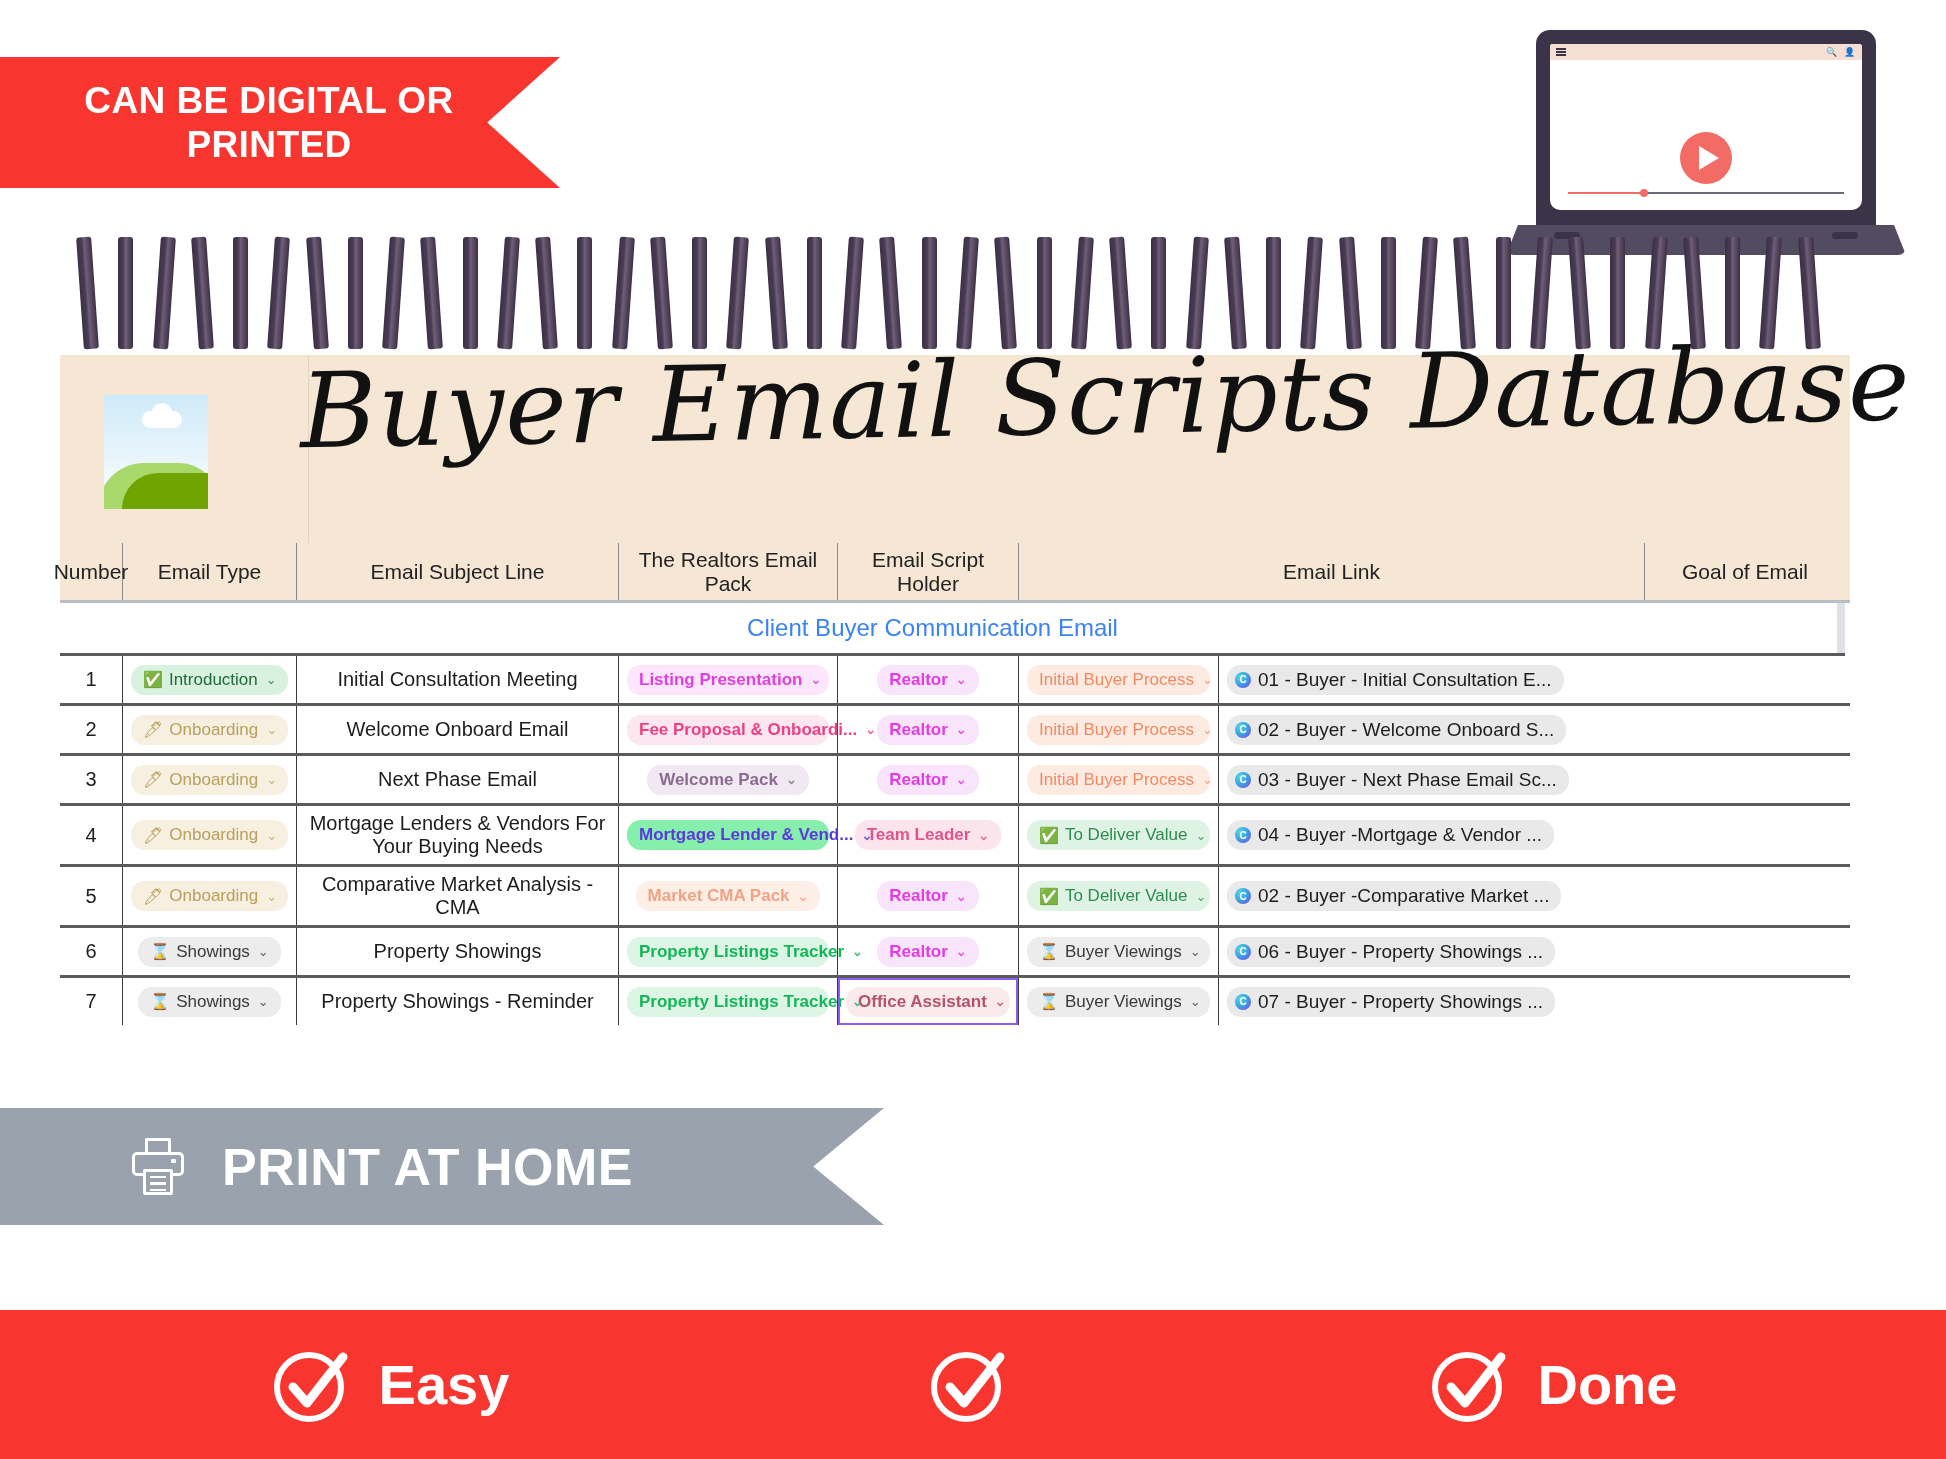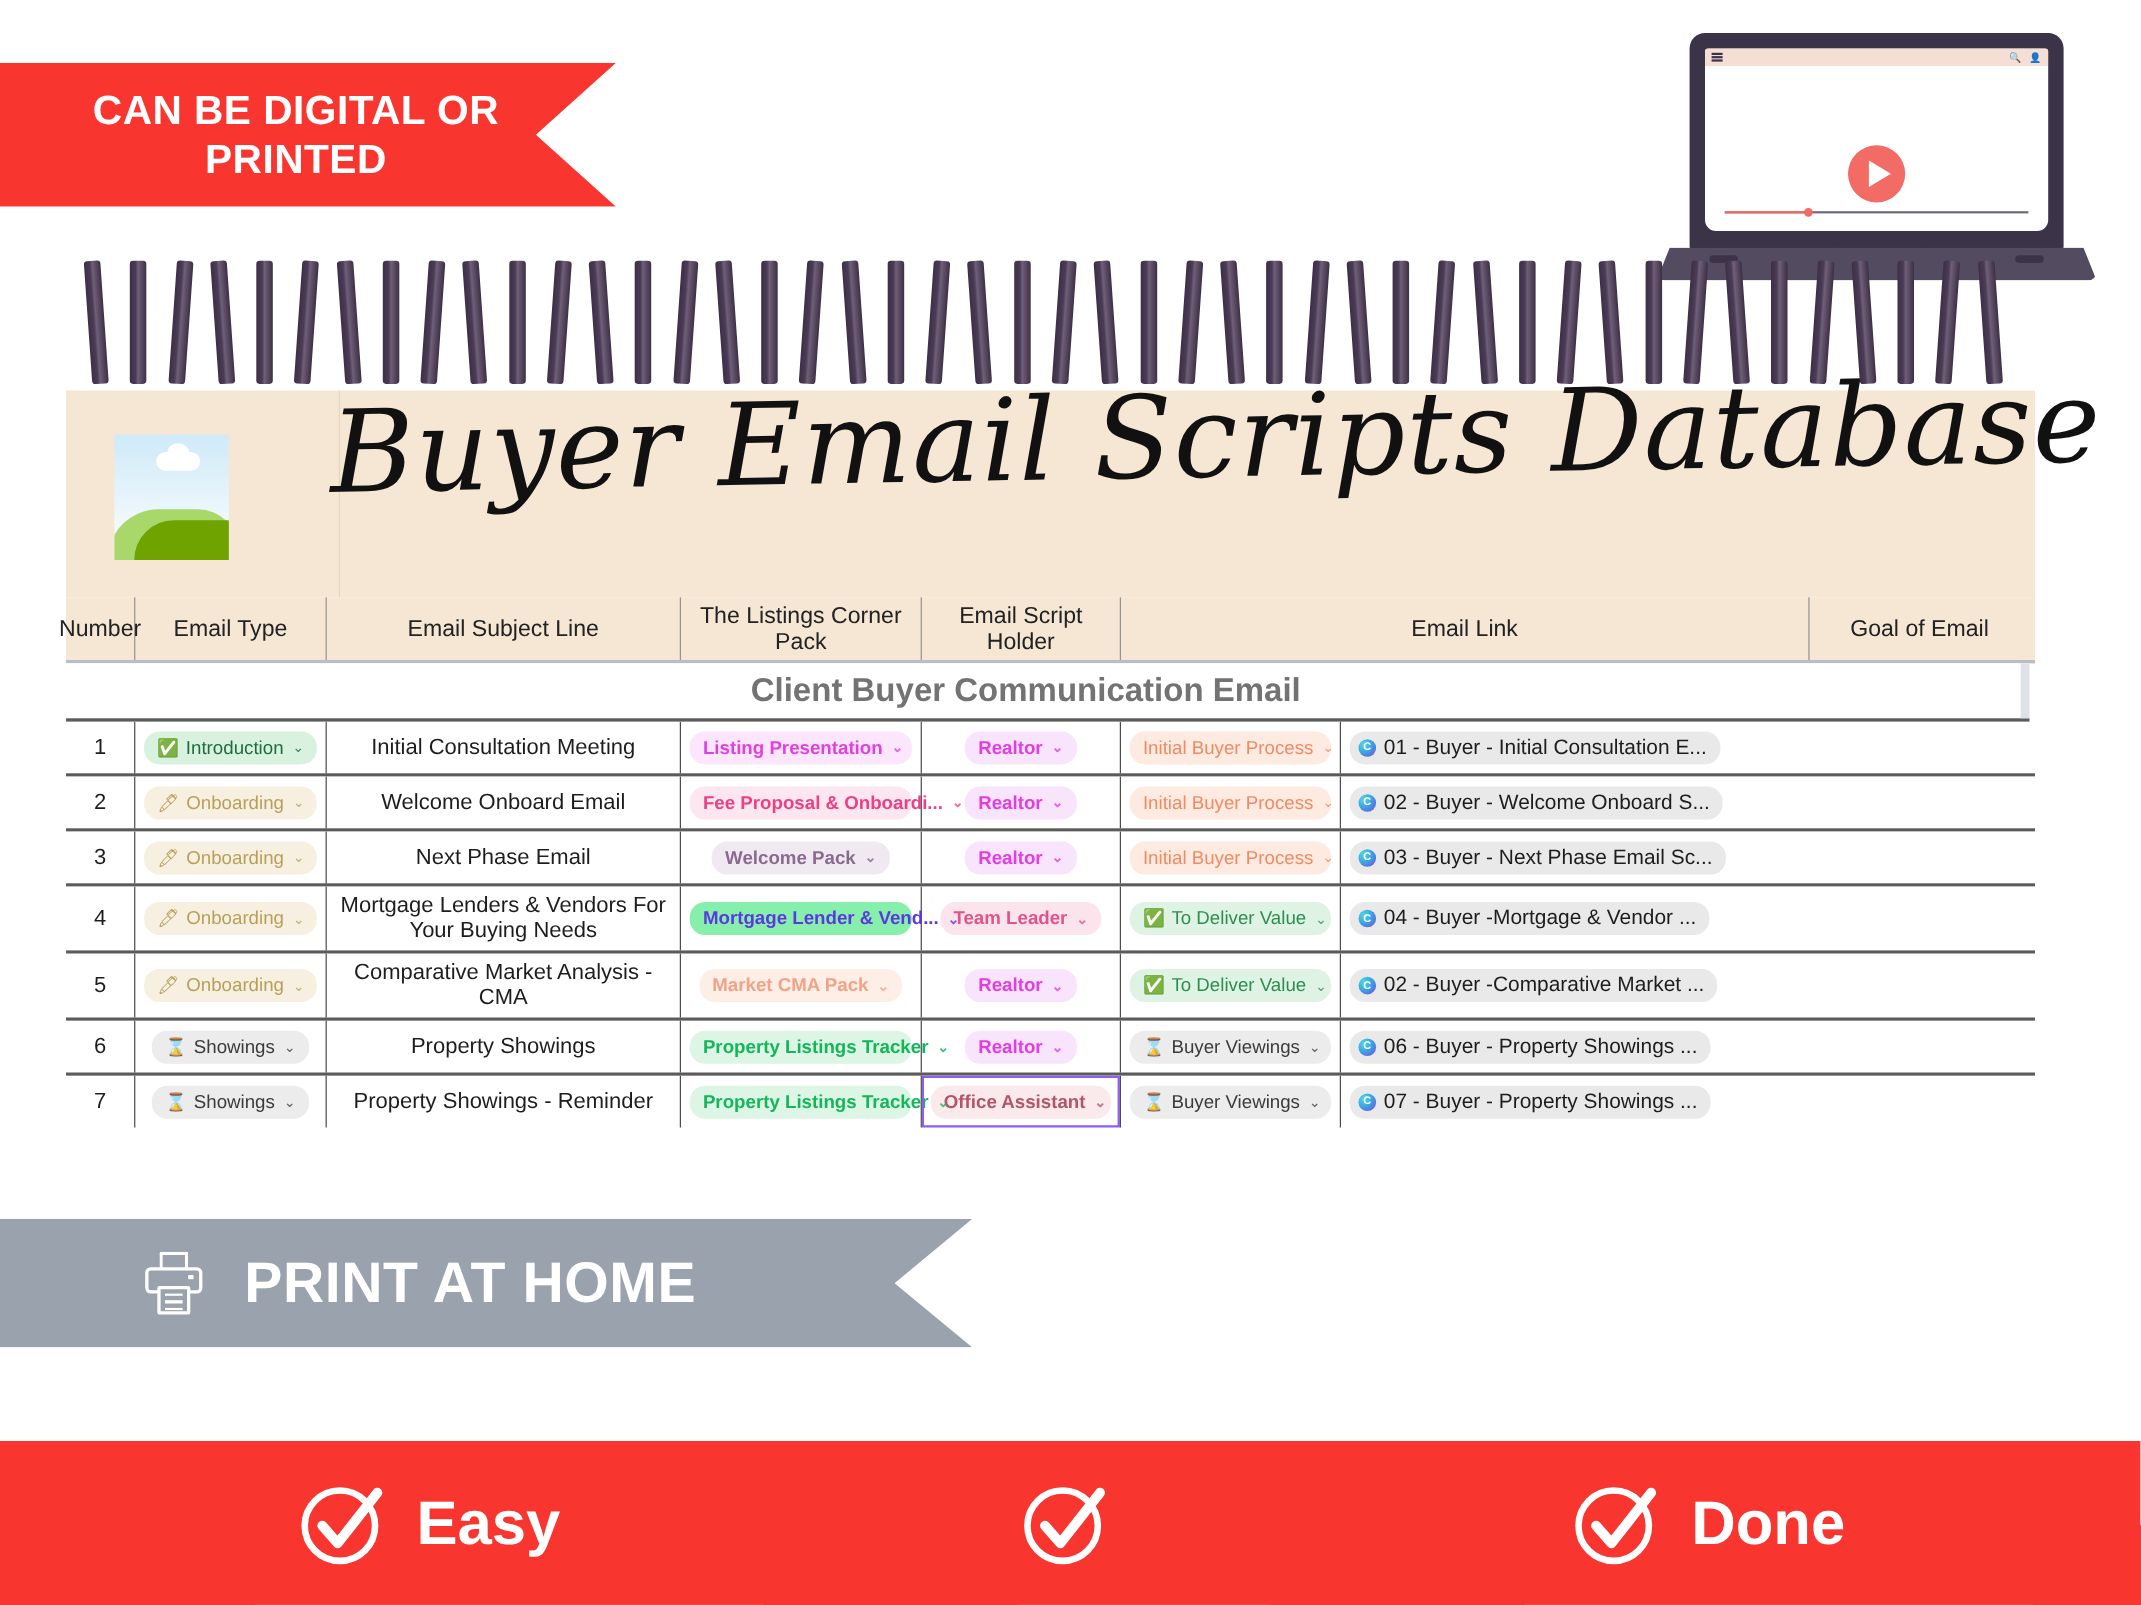--- a/index.html
+++ b/index.html
@@ -93,21 +93,21 @@
   .tbl-head .th {
     display:flex; align-items:center; justify-content:center;
     font-size: 21px; color:#222; border-right: 1px solid #8a8a8a; height: 100%;
     text-align:center; padding: 0 4px;
   }
   .tbl-head .th:last-child { border-right: none; }
   .section-row {
     height: 53px; background:#fff; display:flex; align-items:center; justify-content:center;
     border-bottom: 3px solid #5b5b5b; position: relative; width: 1785px;
   }
-  .section-row .lbl { font-size: 30px; font-weight: 700; color:#737373; margin-left: -40px;}
+  .section-row .lbl { font-size: 24px; font-weight: 400; color:#3b82f6; margin-left: -40px;}
   .tr { display:flex; border-bottom: 3px solid #5b5b5b; background:#fff; }
   .tr:last-child { border-bottom: none; }
   .td {
     display:flex; align-items:center; justify-content:center;
     border-right: 1px solid #3a3a3a; padding: 6px 8px; min-height: 47px;
     font-size: 20px; color: #1d1d1d; text-align:center;
   }
   .td:last-child { border-right: none; }
   .td.left { justify-content:flex-start; }
   .pill {
@@ -252,21 +252,21 @@
       <i style="left: 1645.22px; transform: rotate(0deg);"></i>
       <i style="left: 1683.48px; transform: rotate(4deg);"></i>
       <i style="left: 1721.74px; transform: rotate(-4deg);"></i>
     </div>
 
   <div class="tbl">
     <div class="tbl-head">
         <div class="th" style="width: 63px;">Number</div>
         <div class="th" style="width: 174px;">Email Type</div>
         <div class="th" style="width: 322px;">Email Subject Line</div>
-        <div class="th" style="width: 219px;">The Listings Corner Pack</div>
+        <div class="th" style="width: 219px;">The Realtors Email Pack</div>
         <div class="th" style="width: 181px;">Email Script Holder</div>
         <div class="th" style="width: 626px;">Email Link</div>
         <div class="th" style="width: 200px;">Goal of Email</div>
       </div>
     <div class="section-row">
       <span class="lbl">Client Buyer Communication Email</span>
       <span class="scroll-strip"></span>
     </div>
     <div id="tbody">
         <div class="tr">

